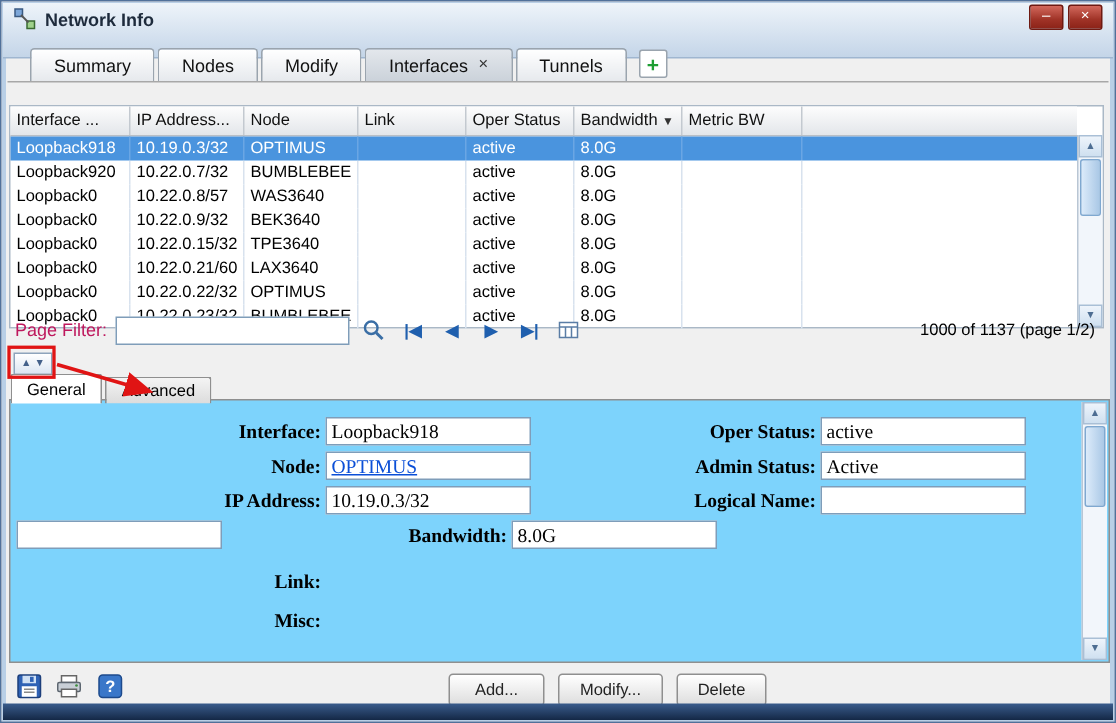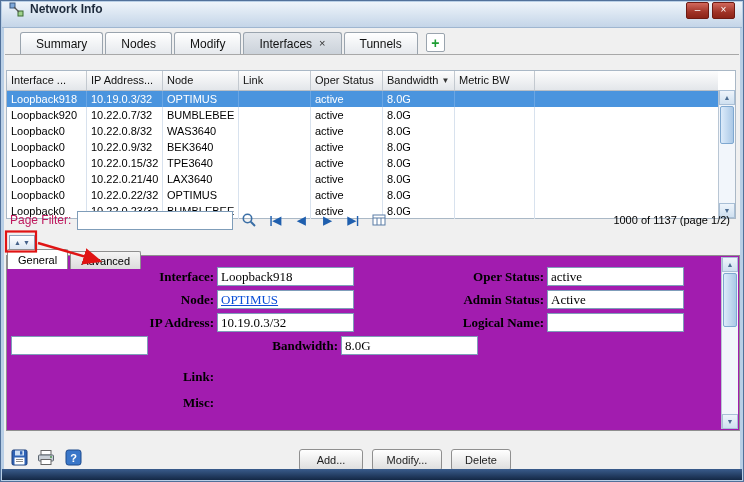--- a/index.html
+++ b/index.html
@@ -2,21 +2,21 @@
 <html><head>
 <meta charset="utf-8">
 <style>
   html,body{margin:0;padding:0;background:#fff;}
   #window{position:relative;width:744px;height:482px;font-family:"Liberation Sans",sans-serif;
     background:#f0f0f0;border:1px solid #51719a;box-shadow:inset 0 0 0 3px #b9cfe6;
     box-sizing:border-box;overflow:hidden;}
   
   .titlebar{position:absolute;left:1px;top:1px;right:1px;height:26px;
     background:linear-gradient(#eef4fa,#c4d5e8);border-bottom:1px solid #9fb6d0;
-    display:flex;align-items:flex-start;gap:6px;padding:0 7px;box-sizing:border-box;}
+    display:flex;align-items:flex-end;gap:6px;padding:18px 7px;box-sizing:border-box;}
   .title{font-size:12px;font-weight:bold;color:#1e2b3c;}
   .winbtns{margin-left:auto;display:flex;gap:3px;}
   .winbtn{width:21px;height:15px;border:1px solid #6e1a12;border-radius:2px;
     background:linear-gradient(#d2685c,#a03327 60%,#8c2318);color:#fff;font-size:10px;
     line-height:13px;text-align:center;cursor:default;}
   
   .tabstrip{position:absolute;left:4px;right:4px;top:30px;height:24px;display:flex;
     align-items:flex-end;padding-left:15px;border-bottom:1px solid #a8a8a8;box-sizing:border-box;}
   .tab{display:inline-flex;align-items:center;justify-content:center;height:21px;
     padding:0 15px;margin-right:2px;border:1px solid #9aa4ae;border-bottom:none;
@@ -62,21 +62,21 @@
   
   .collapsebtn{position:absolute;left:8px;top:234px;width:24px;height:13px;
     border:1px solid #8ea4bc;background:linear-gradient(#fff,#dce6f2);display:flex;
     align-items:center;justify-content:center;gap:2px;font-size:7px;color:#44618a;line-height:10px;}
   .dtabs{position:absolute;left:6px;top:248px;display:flex;align-items:flex-end;z-index:2;}
   .dtab{height:16px;padding:1px 10px 0;margin-right:2px;font-size:11px;border:1px solid #8f8f8f;
     border-bottom:none;border-radius:2px 2px 0 0;background:linear-gradient(#f4f4f4,#dcdcdc);
     display:flex;align-items:center;}
   .dtab.active{background:#fff;height:18px;}
   
-  .panel{position:absolute;left:5px;top:254px;width:734px;height:176px;background:#a21caf;
+  .panel{position:absolute;left:5px;top:265px;width:734px;height:176px;background:#7dd3fc;
     border:1px solid #8f8f8f;box-sizing:border-box;z-index:1;}
   .form{padding:11px 0 0 4px;}
   .frow{display:flex;margin-bottom:4px;height:19px;}
   .flab{width:206px;text-align:right;font-family:"Liberation Serif",serif;font-weight:bold;
     font-size:13px;line-height:19px;white-space:nowrap;padding-right:3px;box-sizing:border-box;}
   .flab2{width:193px;text-align:right;font-family:"Liberation Serif",serif;font-weight:bold;
     font-size:13px;line-height:19px;white-space:nowrap;padding-right:3px;box-sizing:border-box;}
   .ffield{width:137px;height:19px;border:1px solid #7f9db9;background:#fff;box-sizing:border-box;
     font-family:"Liberation Serif",serif;font-size:13px;line-height:17px;padding-left:3px;
     white-space:nowrap;overflow:hidden;}
@@ -175,21 +175,21 @@
           <span class="td c1">10.22.0.7/32</span>
           <span class="td c2">BUMBLEBEE</span>
           <span class="td c3"></span>
           <span class="td c4">active</span>
           <span class="td c5">8.0G</span>
           <span class="td c6"></span>
           <span class="td cf"></span>
       </div>
       <div class="tr">
         <span class="td c0">Loopback0</span>
-          <span class="td c1">10.22.0.8/32</span>
+          <span class="td c1">10.22.0.8/57</span>
           <span class="td c2">WAS3640</span>
           <span class="td c3"></span>
           <span class="td c4">active</span>
           <span class="td c5">8.0G</span>
           <span class="td c6"></span>
           <span class="td cf"></span>
       </div>
       <div class="tr">
         <span class="td c0">Loopback0</span>
           <span class="td c1">10.22.0.9/32</span>
@@ -205,21 +205,21 @@
           <span class="td c1">10.22.0.15/32</span>
           <span class="td c2">TPE3640</span>
           <span class="td c3"></span>
           <span class="td c4">active</span>
           <span class="td c5">8.0G</span>
           <span class="td c6"></span>
           <span class="td cf"></span>
       </div>
       <div class="tr">
         <span class="td c0">Loopback0</span>
-          <span class="td c1">10.22.0.21/40</span>
+          <span class="td c1">10.22.0.21/60</span>
           <span class="td c2">LAX3640</span>
           <span class="td c3"></span>
           <span class="td c4">active</span>
           <span class="td c5">8.0G</span>
           <span class="td c6"></span>
           <span class="td cf"></span>
       </div>
       <div class="tr">
         <span class="td c0">Loopback0</span>
           <span class="td c1">10.22.0.22/32</span>

